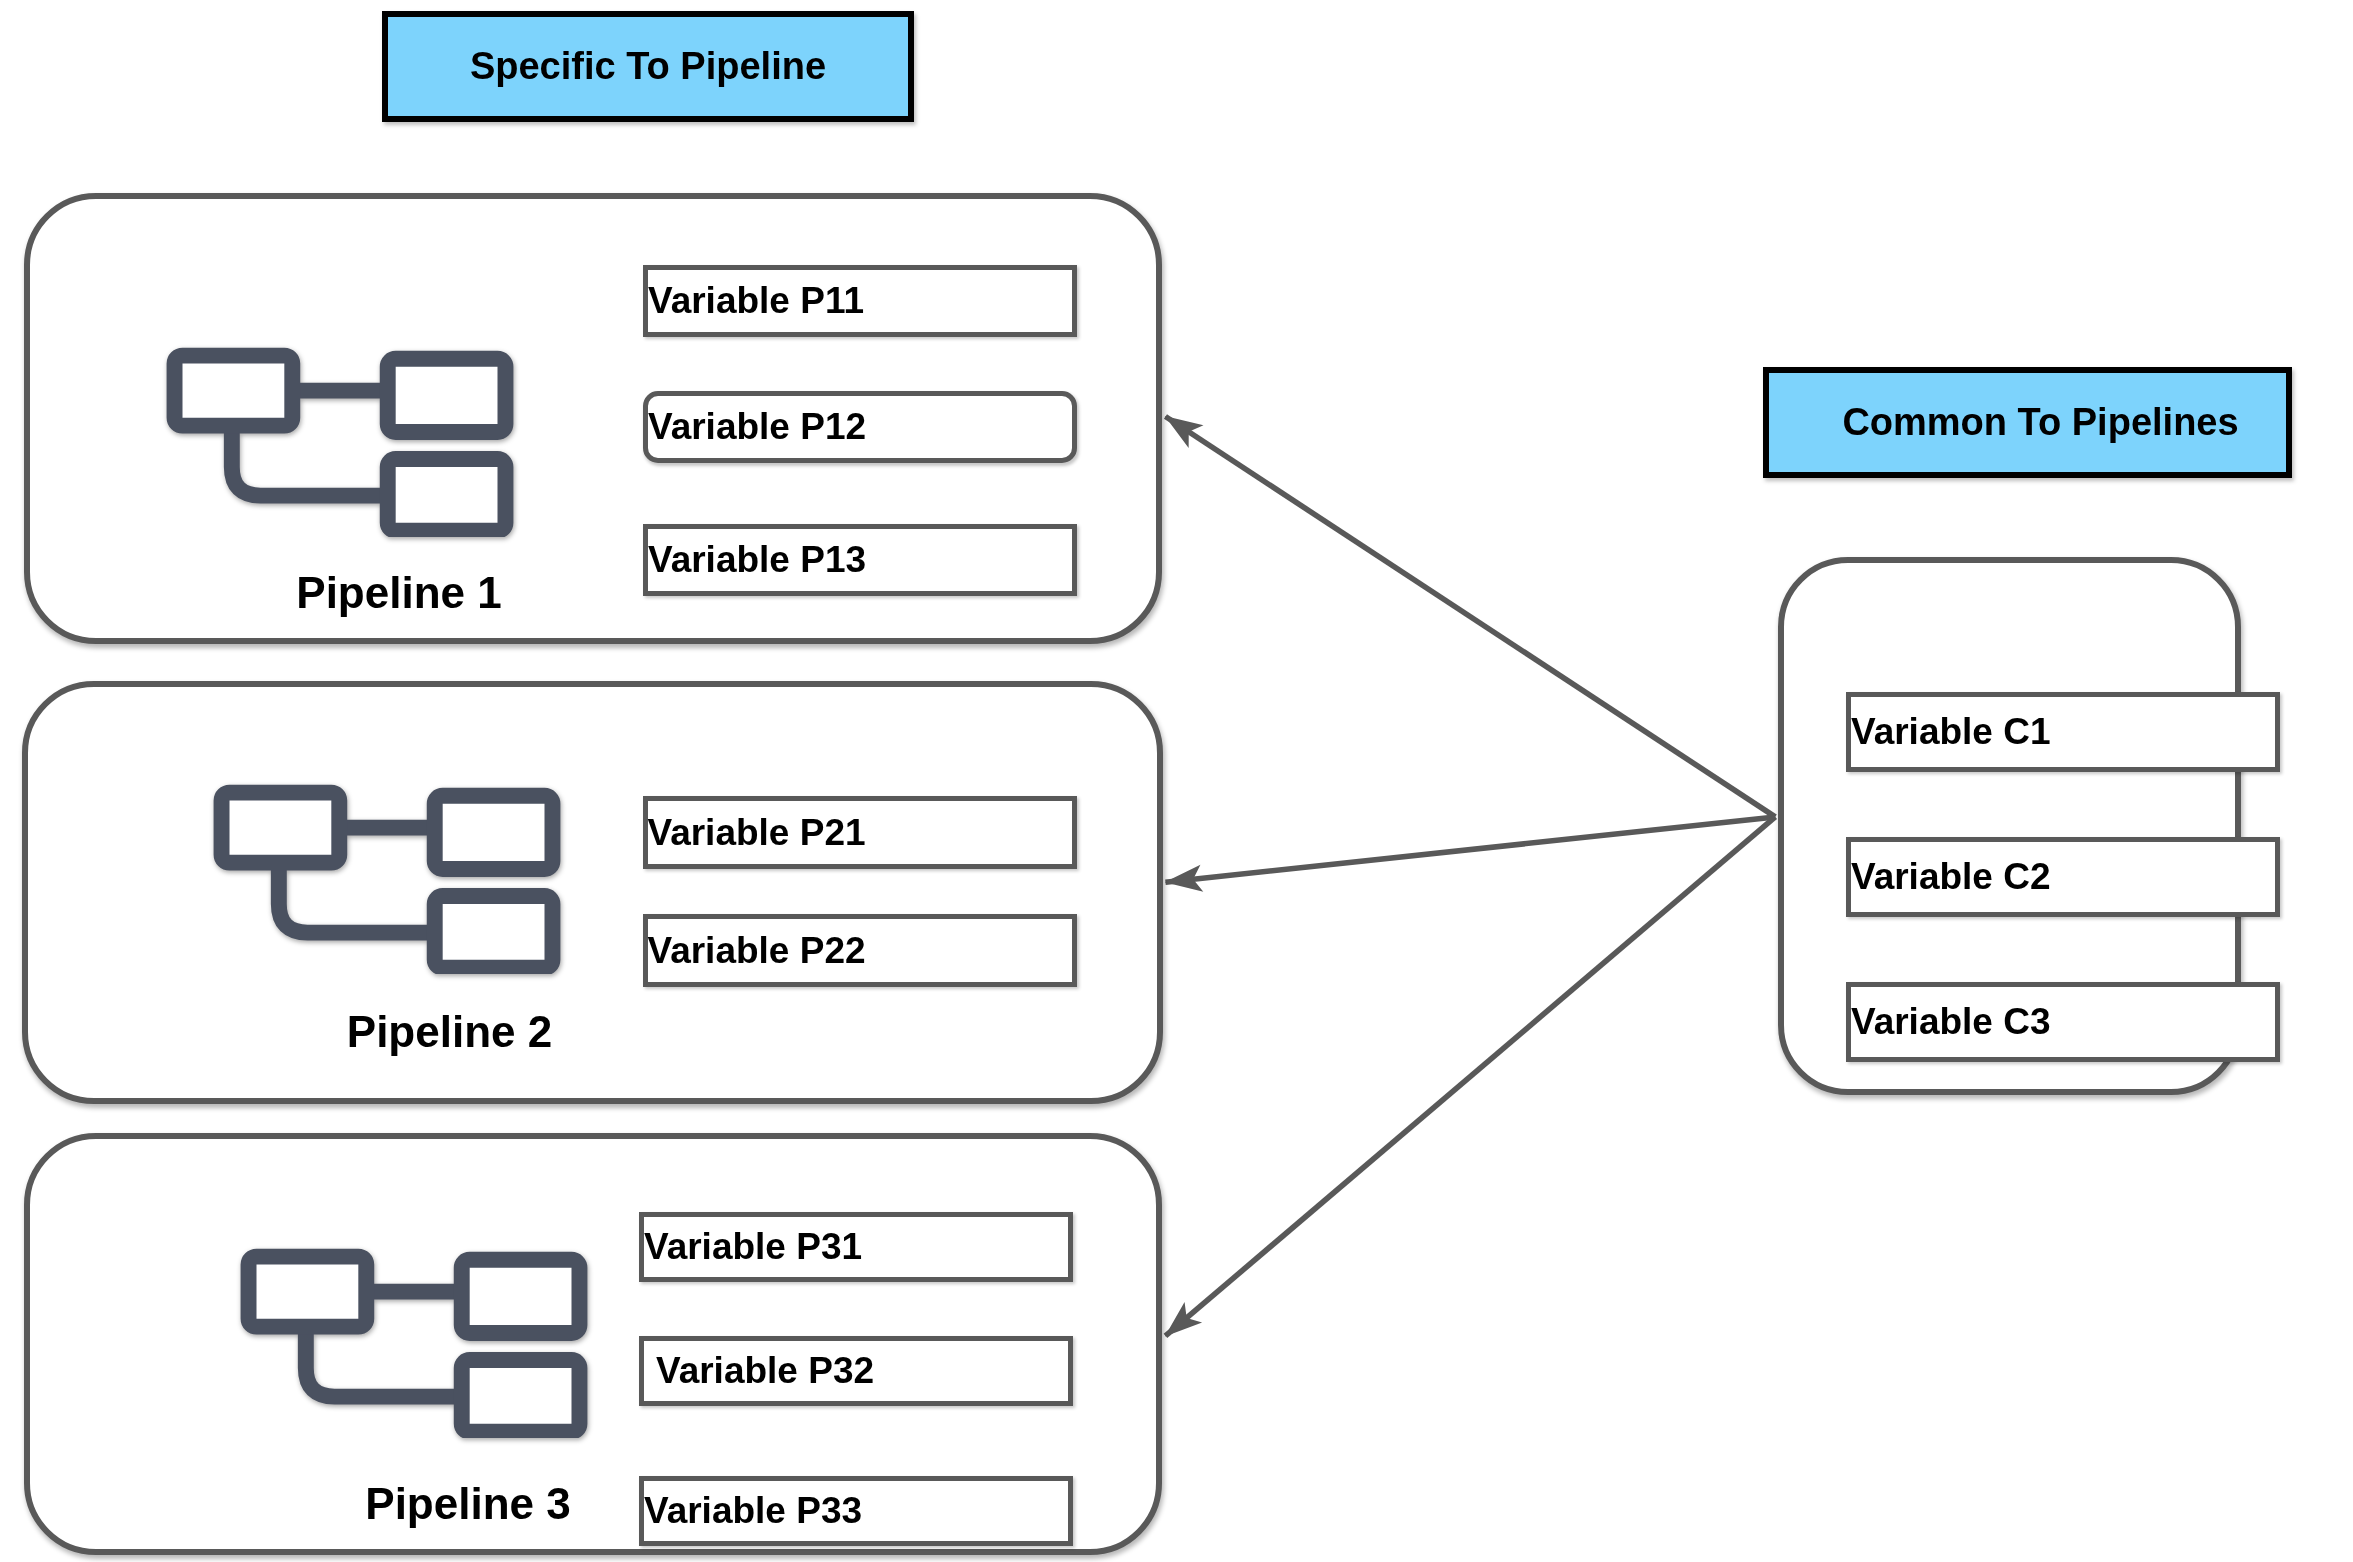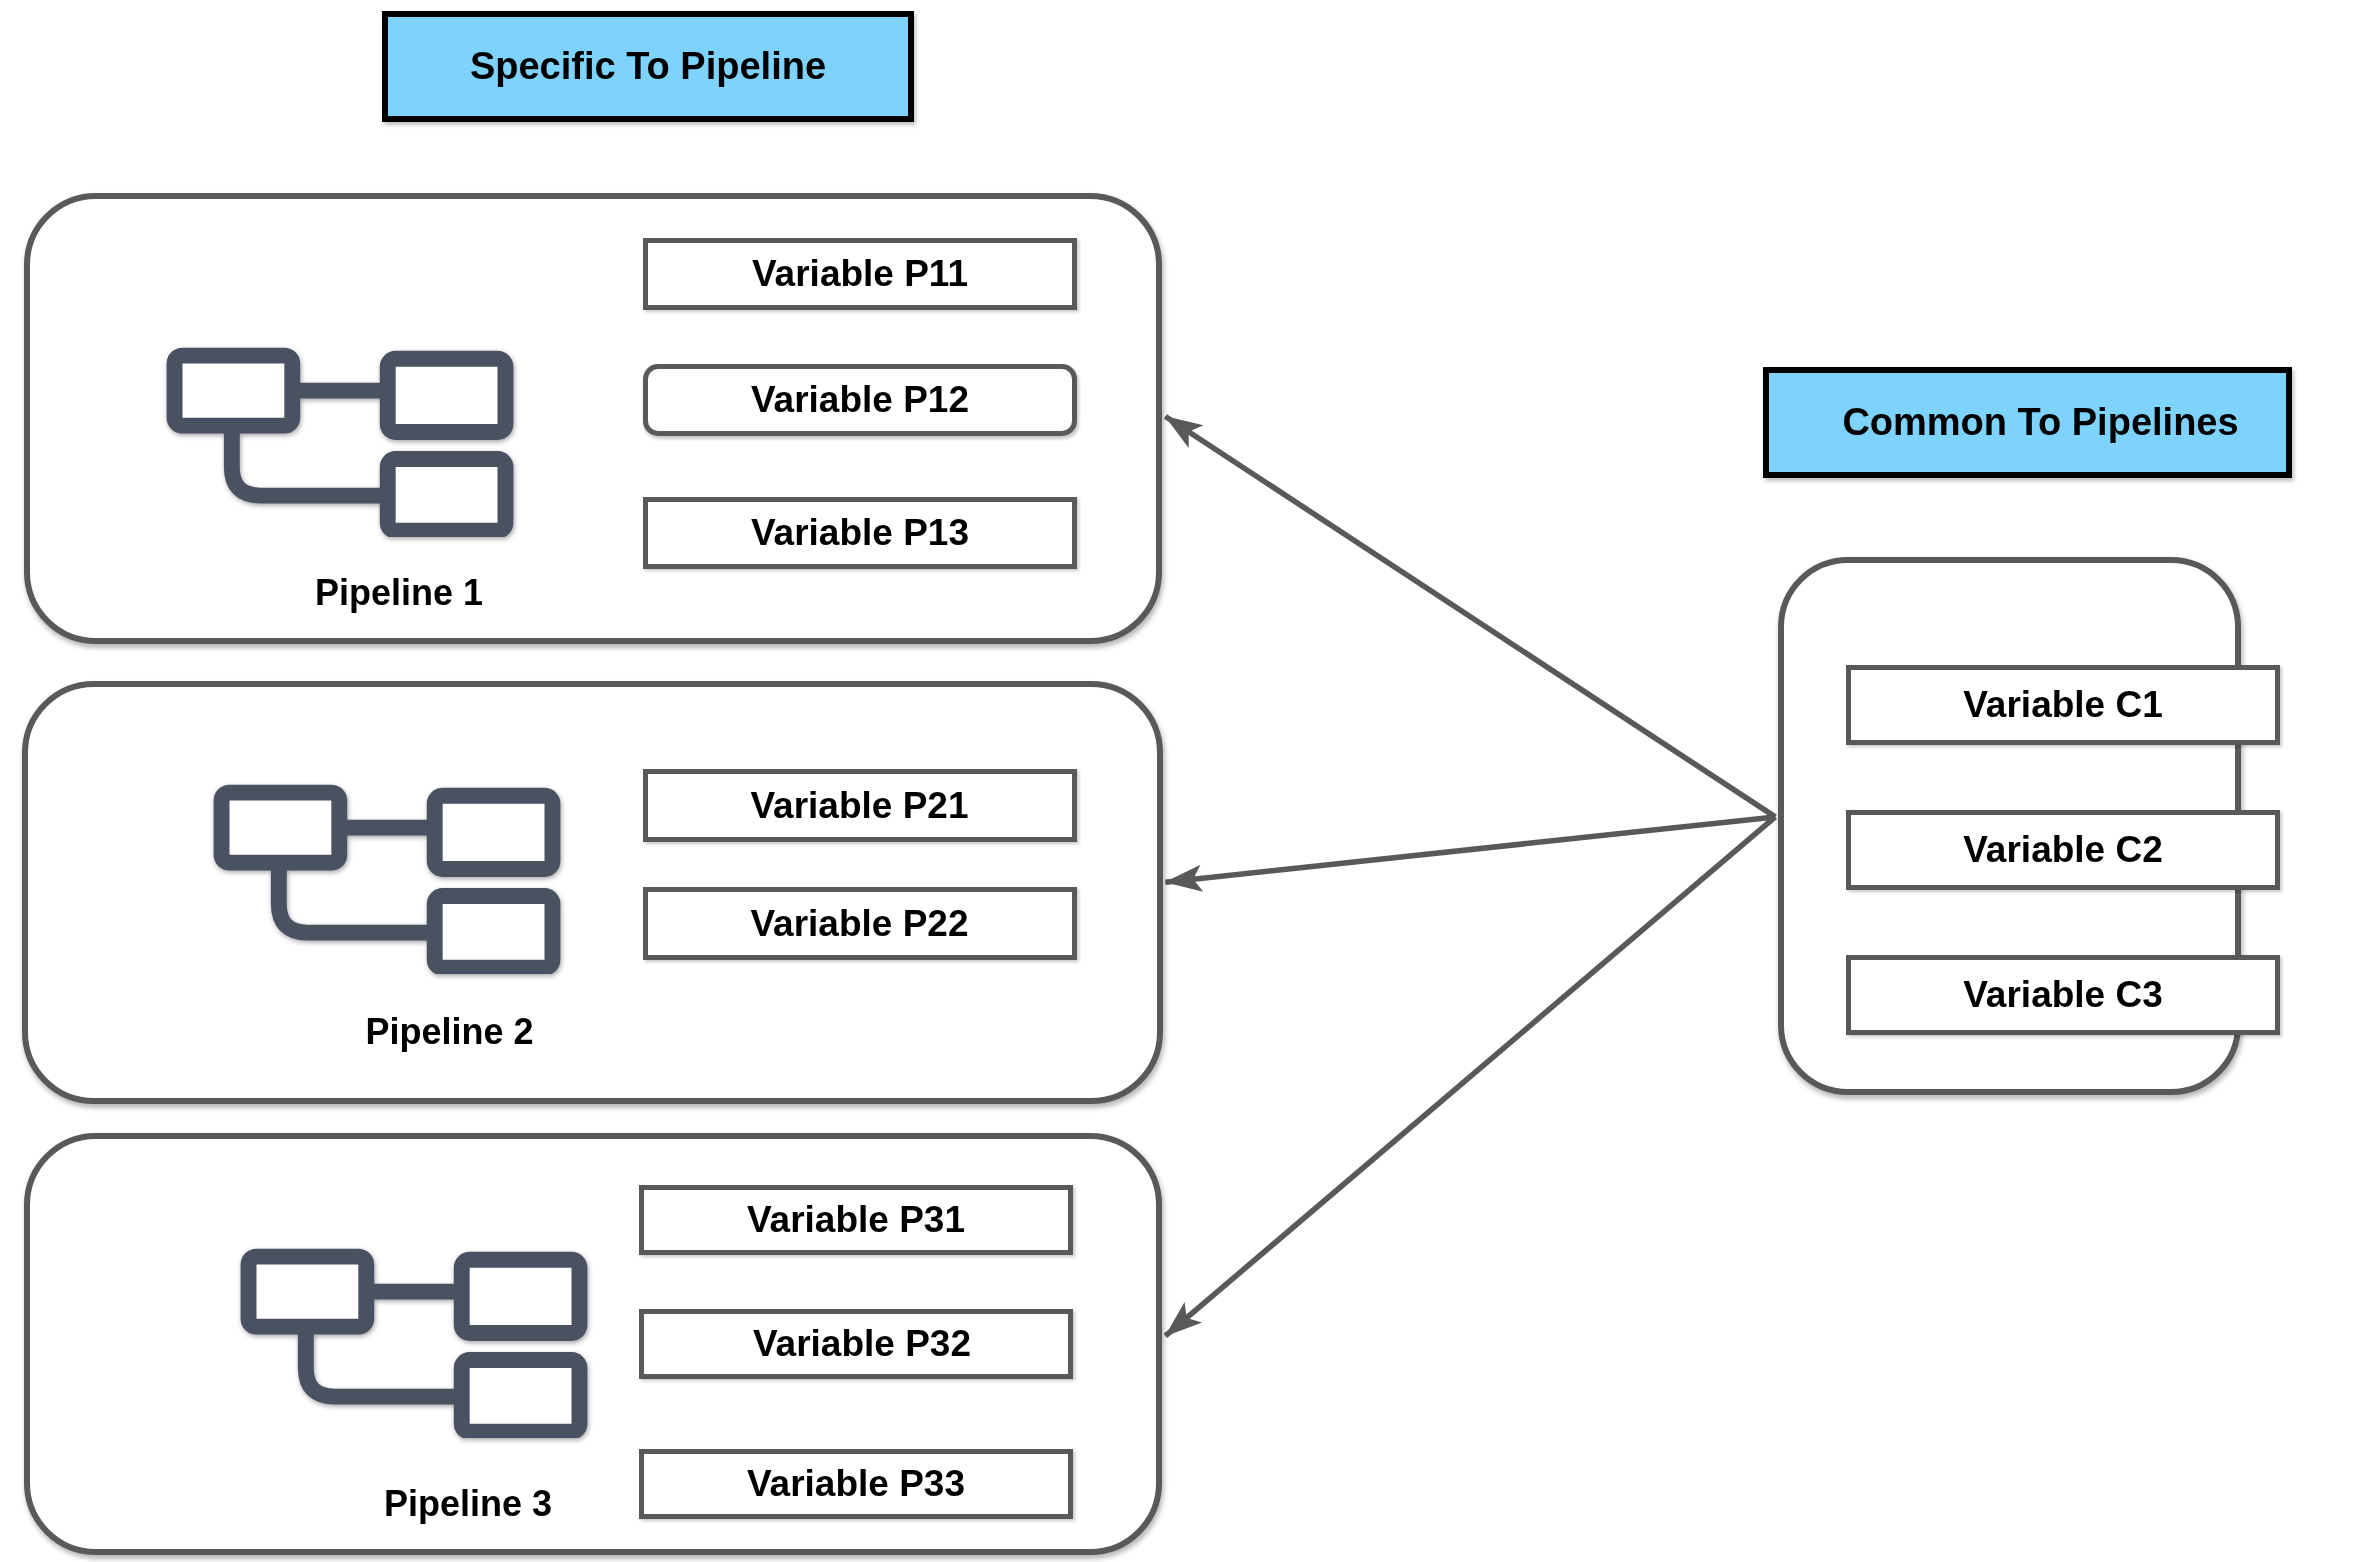--- a/index.html
+++ b/index.html
@@ -26,35 +26,36 @@
   .p1{left:24px; top:193px;  width:1138px; height:451px;}
   .p2{left:21.5px; top:681px;  width:1141px; height:423px;}
   .p3{left:24px; top:1133px; width:1138px; height:422px;}
   .common-box{
     position:absolute; left:1778px; top:557px; width:463px; height:538px;
     background:#fff; border:6.4px solid #595959; border-radius:70px;
     box-sizing:border-box; box-shadow:1.6px 3.2px 4.8px rgba(0,0,0,0.28);
   }
   .var-box{
     position:absolute; background:#fff; border:5.6px solid #595959;
-    display:flex; align-items:center; justify-content:center;
+    display:flex; align-items:center; justify-content:flex-start;
     font-size:37px; box-sizing:border-box; white-space:nowrap;
     box-shadow:1.6px 2.4px 3.2px rgba(0,0,0,0.22);
+    margin-top:27px;
   }
   .p1 .var-box{left:613px; width:434px; height:72px;}
   .p1 .v0{top:39px;}  .p1 .v1{top:165px;border-radius:15px;} .p1 .v2{top:298px;}
   .p2 .var-box{left:615px; width:434px; height:73px;}
   .p2 .v0{top:82px;} .p2 .v1{top:200px;}
   .p3 .var-box{left:609px; width:434px; height:70px;}
   .p3 .v0{top:46px;}  .p3 .v1{top:170px;padding-left:12px;} .p3 .v2{top:310px;}
   .common-box .var-box{left:62px; width:434px; height:80px;}
   .common-box .c0{top:102px;} .common-box .c1{top:247px;} .common-box .c2{top:392px;}
   .pipe-label{
     position:absolute; width:318px; height:45px; line-height:45px;
-    font-size:36px; text-align:center; white-space:nowrap;
+    font-size:44px; text-align:center; white-space:nowrap;
   }
   .p1 .pipe-label{left:210px; top:371px;}
   .p2 .pipe-label{left:263px; top:322px;}
   .p3 .pipe-label{left:279px; top:342px;}
   .pipe-icon{
     position:absolute; width:350px; height:191px;
     filter:drop-shadow(1.6px 2.4px 2.4px rgba(0,0,0,0.35));
   }
   .p1 .pipe-icon{left:135px; top:147px;}
   .p2 .pipe-icon{left:184px; top:96px;}

